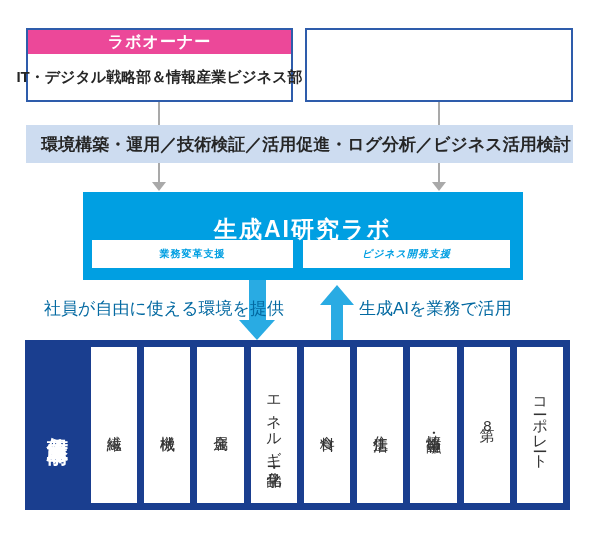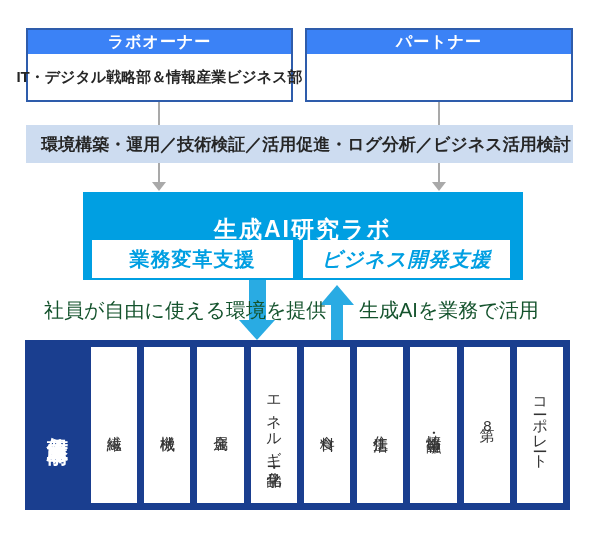--- a/index.html
+++ b/index.html
@@ -18,21 +18,21 @@
     position: absolute;
     top: 28px;
     height: 74px;
     border: 2px solid #2e5cab;
     background: #ffffff;
     display: flex;
     flex-direction: column;
   }
   .top-box .hd {
     height: 24px;
-    background: #3b82f6;
+    background: #ec4899;
     color: #ffffff;
     font-size: 16px;
     font-weight: bold;
     letter-spacing: 1px;
     display: flex;
     align-items: center;
     justify-content: center;
   }
   .top-box .bd {
     flex: 1;
@@ -85,24 +85,24 @@
     margin-top: 22px;
     text-align: center;
     color: #ffffff;
     font-size: 23px;
     font-weight: bold;
     letter-spacing: 2px;
   }
   .lab-sub {
     position: absolute;
     top: 48px;
-    height: 38px;
+    height: 28px;
     background: #ffffff;
     color: #009fe2;
-    font-size: 20px;
+    font-size: 10px;
     font-weight: bold;
     display: flex;
     align-items: center;
     justify-content: center;
     letter-spacing: 1px;
   }
   .lab-sub.left { left: 9px; width: 201px; }
   .lab-sub.right { left: 220px; width: 207px; font-style: italic; }
 
   
@@ -120,22 +120,22 @@
     border-left: 17px solid transparent;
     border-right: 17px solid transparent;
     border-bottom: 20px solid #29abe3;
   }
   .blue-arrow-up-stem { position: absolute; left: 331px; top: 304px; width: 12px; height: 36px; background: #29abe3; }
 
   
   .side-label {
     position: absolute;
     top: 297px;
-    font-size: 20px;
-    color: #14532d;
+    font-size: 17px;
+    color: #0369a1;
     white-space: nowrap;
   }
   .side-label.left { left: 44px; }
   .side-label.right { left: 359px; }
 
   
   .company-box {
     position: absolute;
     left: 25px; top: 340px;
     width: 545px; height: 170px;
@@ -184,21 +184,20 @@
 <body>
 
 <div class="canvas">
 
   <div class="top-box box-owner">
     <div class="hd">ラボオーナー</div>
     <div class="bd">IT・デジタル戦略部＆情報産業ビジネス部</div>
   </div>
 
   <div class="top-box box-partner">
-    <div class="hd">パートナー</div>
   </div>
 
   <div class="vline" style="left:158px; top:102px; height:23px;"></div>
   <div class="vline" style="left:438px; top:102px; height:23px;"></div>
 
   <div class="band">環境構築・運用／技術検証／活用促進・ログ分析／ビジネス活用検討</div>
 
   <div class="gray-arrow-stem" style="left:158px; top:163px; height:21px;"></div>
   <div class="gray-arrow-head" style="left:152px; top:182px;"></div>
   <div class="gray-arrow-stem" style="left:438px; top:163px; height:21px;"></div>

